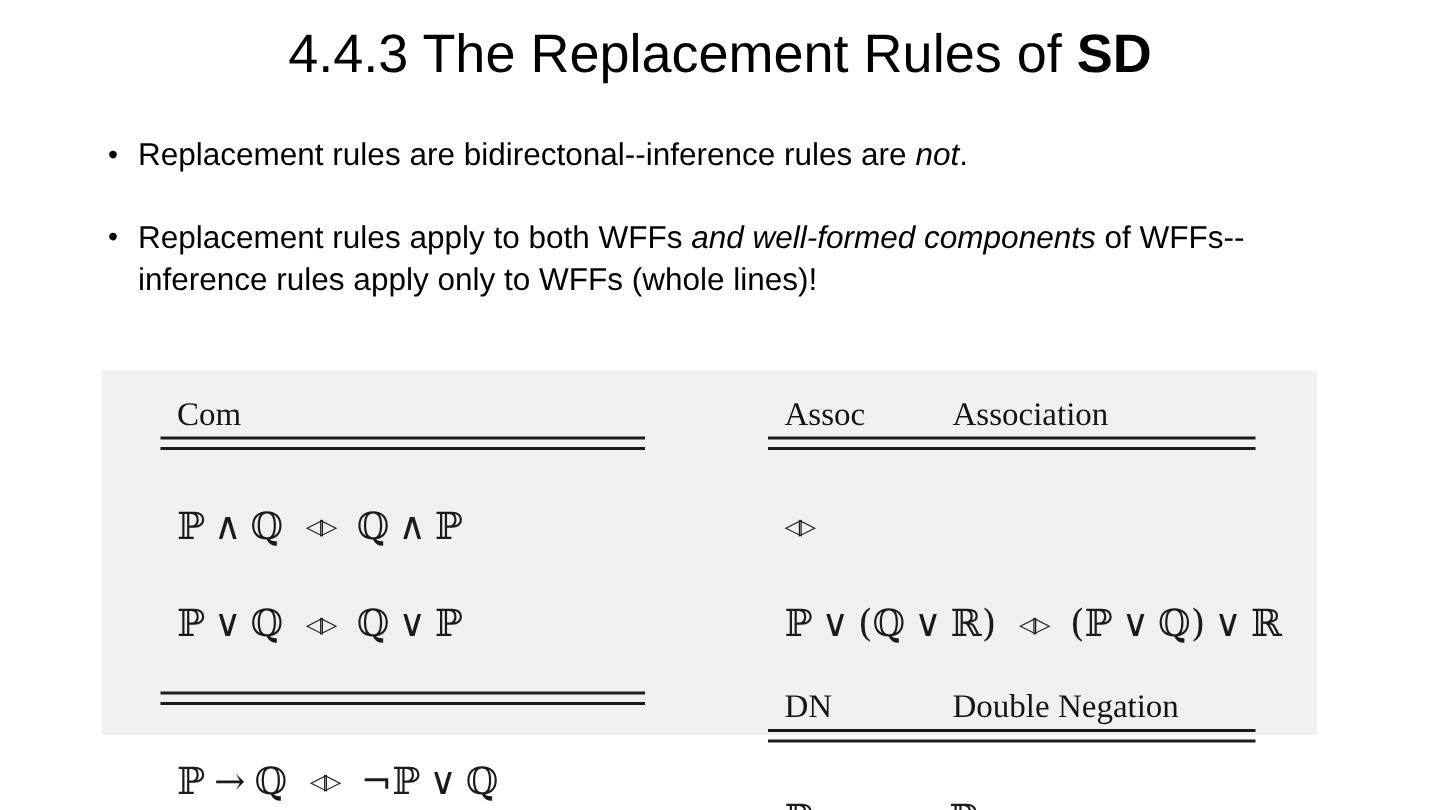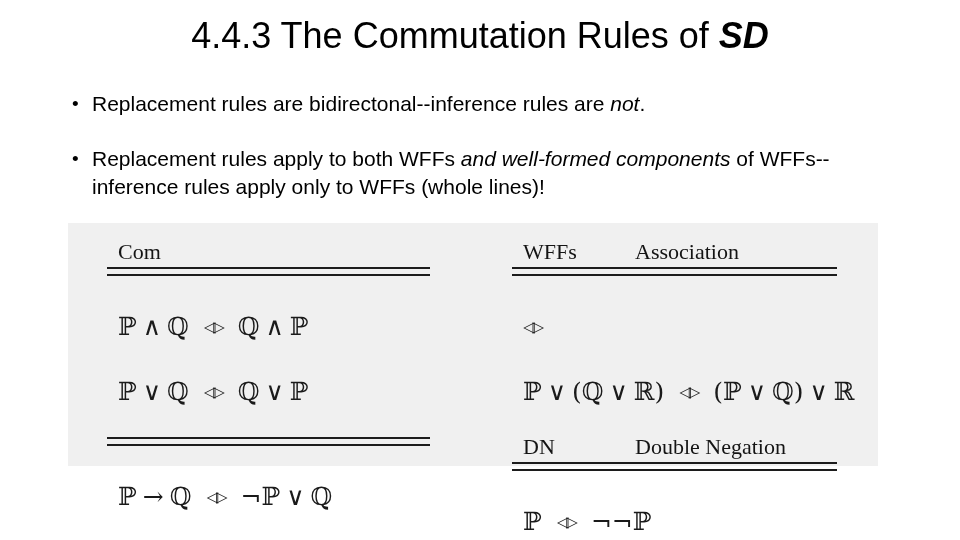--- a/index.html
+++ b/index.html
@@ -15,21 +15,20 @@
   .title{
     padding-top:14px;
     text-align:center;
     font-size:36px;
     line-height:44px;
     color:#000000;
     white-space:nowrap;
   }
   .title .emph{
     font-weight:bold;
-    font-style:italic;
   }
   
   .bullets{
     margin-top:32px;
     padding-left:72px;
   }
   .bullet{
     display:flex;
     align-items:flex-start;
     font-size:21px;
@@ -41,21 +40,21 @@
     flex:0 0 20px;
     font-size:19px;
   }
   .bullet .btext{
     max-width:790px;
   }
   .bullet .it{ font-style:italic; }
   
   .figure{
     position:absolute;
-    left:68px; top:223px;
+    left:68px; top:247px;
     width:810px; height:243px;
     box-sizing:border-box;
     background:#f0f0f0;
     padding:16px 46px 0 39px;
   }
   .fig-grid{
     display:grid;
     grid-template-columns:323px 325px;
     column-gap:82px;
     row-gap:28px;
@@ -96,21 +95,21 @@
     letter-spacing:-2px;
     position:relative;
     top:1px;
     color:#1a1a1a;
   }
 </style>
 </head>
 <body>
 
 <div class="title">
-  <span>4.4.3 The Commutation Rules of </span><span class="emph">SD</span>
+  <span>4.4.3 The Replacement Rules of </span><span class="emph">SD</span>
 </div>
 
 <div class="bullets">
   <div class="bullet">
     <span class="marker">•</span>
     <span class="btext"><span>Replacement rules are bidirectonal--inference rules are </span><span class="it">not</span><span>.</span></span>
   </div>
   <div class="bullet">
     <span class="marker">•</span>
     <span class="btext"><span>Replacement rules apply to both WFFs </span><span class="it">and well-formed components</span><span> of WFFs--inference rules apply only to WFFs (whole lines)!</span></span>
@@ -134,21 +133,21 @@
         <div class="rule-row">
           <span class="formula">ℙ ∨ ℚ</span>
           <span class="arrow">◁▷</span>
           <span class="formula">ℚ ∨ ℙ</span>
         </div>
       </div>
     </div>
 
     <div class="section">
       <div class="section-header">
-        <span class="abbr">WFFs</span>
+        <span class="abbr">Assoc</span>
         <span class="rname">Association</span>
       </div>
       <div class="dline"></div>
       <div class="rules">
         <div class="rule-row">
           <span class="arrow">◁▷</span>
         </div>
         <div class="rule-row">
           <span class="formula">ℙ ∨ (ℚ ∨ ℝ)</span>
           <span class="arrow">◁▷</span>

